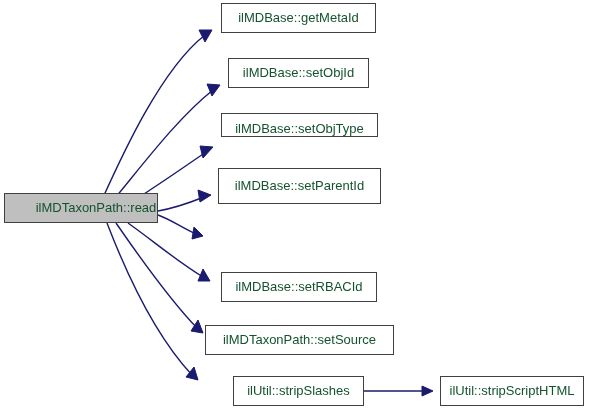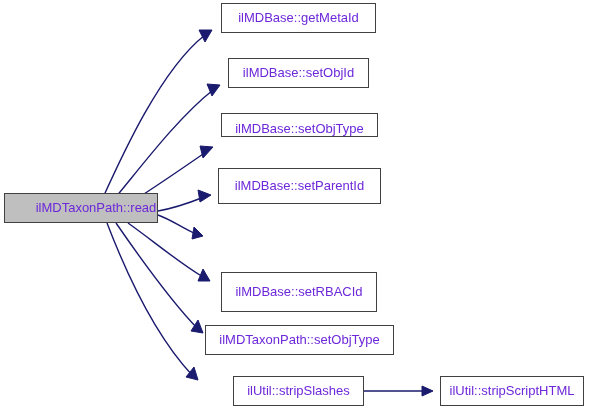--- a/index.html
+++ b/index.html
@@ -33,21 +33,21 @@
     white-space: nowrap;
   }
   .gnode-box.root {
     background: #bfbfbf;
     border-color: #404040;
   }
   .gnode-label {
     font-family: "Liberation Sans", sans-serif;
     font-size: 13px;
     line-height: 14px;
-    color: #6d28d9;
+    color: #14532d;
     letter-spacing: 0px;
     user-select: none;
   }
   svg.edges {
     position: absolute;
     left: 0;
     top: 0;
     width: 603px;
     height: 413px;
     overflow: visible;
@@ -96,25 +96,25 @@
     </div>
     <div class="gnode-box" style="left: 228px; top: 58px; width: 141px; height: 30px; background: rgb(255, 255, 255); border-color: rgb(64, 64, 64); justify-content: center;">
       <span class="gnode-label">ilMDBase::setObjId</span>
     </div>
     <div class="gnode-box" style="left: 221px; top: 113px; width: 157px; height: 24px; background: rgb(255, 255, 255); border-color: rgb(64, 64, 64); align-items: flex-end;">
       <span class="gnode-label">ilMDBase::setObjType</span>
     </div>
     <div class="gnode-box" style="left: 218px; top: 168px; width: 163px; height: 36px; background: rgb(255, 255, 255); border-color: rgb(64, 64, 64);">
       <span class="gnode-label">ilMDBase::setParentId</span>
     </div>
-    <div class="gnode-box" style="left: 221px; top: 272px; width: 156px; height: 40px; background: rgb(255, 255, 255); border-color: rgb(64, 64, 64);">
+    <div class="gnode-box" style="left: 221px; top: 272px; width: 156px; height: 30px; background: rgb(255, 255, 255); border-color: rgb(64, 64, 64);">
       <span class="gnode-label">ilMDBase::setRBACId</span>
     </div>
     <div class="gnode-box" style="left: 205px; top: 325px; width: 189px; height: 30px; background: rgb(255, 255, 255); border-color: rgb(64, 64, 64);">
-      <span class="gnode-label">ilMDTaxonPath::setObjType</span>
+      <span class="gnode-label">ilMDTaxonPath::setSource</span>
     </div>
     <div class="gnode-box" style="left: 233px; top: 376px; width: 131px; height: 30px; background: rgb(255, 255, 255); border-color: rgb(64, 64, 64); text-align: center;">
       <span class="gnode-label">ilUtil::stripSlashes</span>
     </div>
     <div class="gnode-box" style="left: 440px; top: 376px; width: 144px; height: 30px; background: rgb(255, 255, 255); border-color: rgb(64, 64, 64);">
       <span class="gnode-label">ilUtil::stripScriptHTML</span>
     </div>
   </div>
 
 </body></html>

